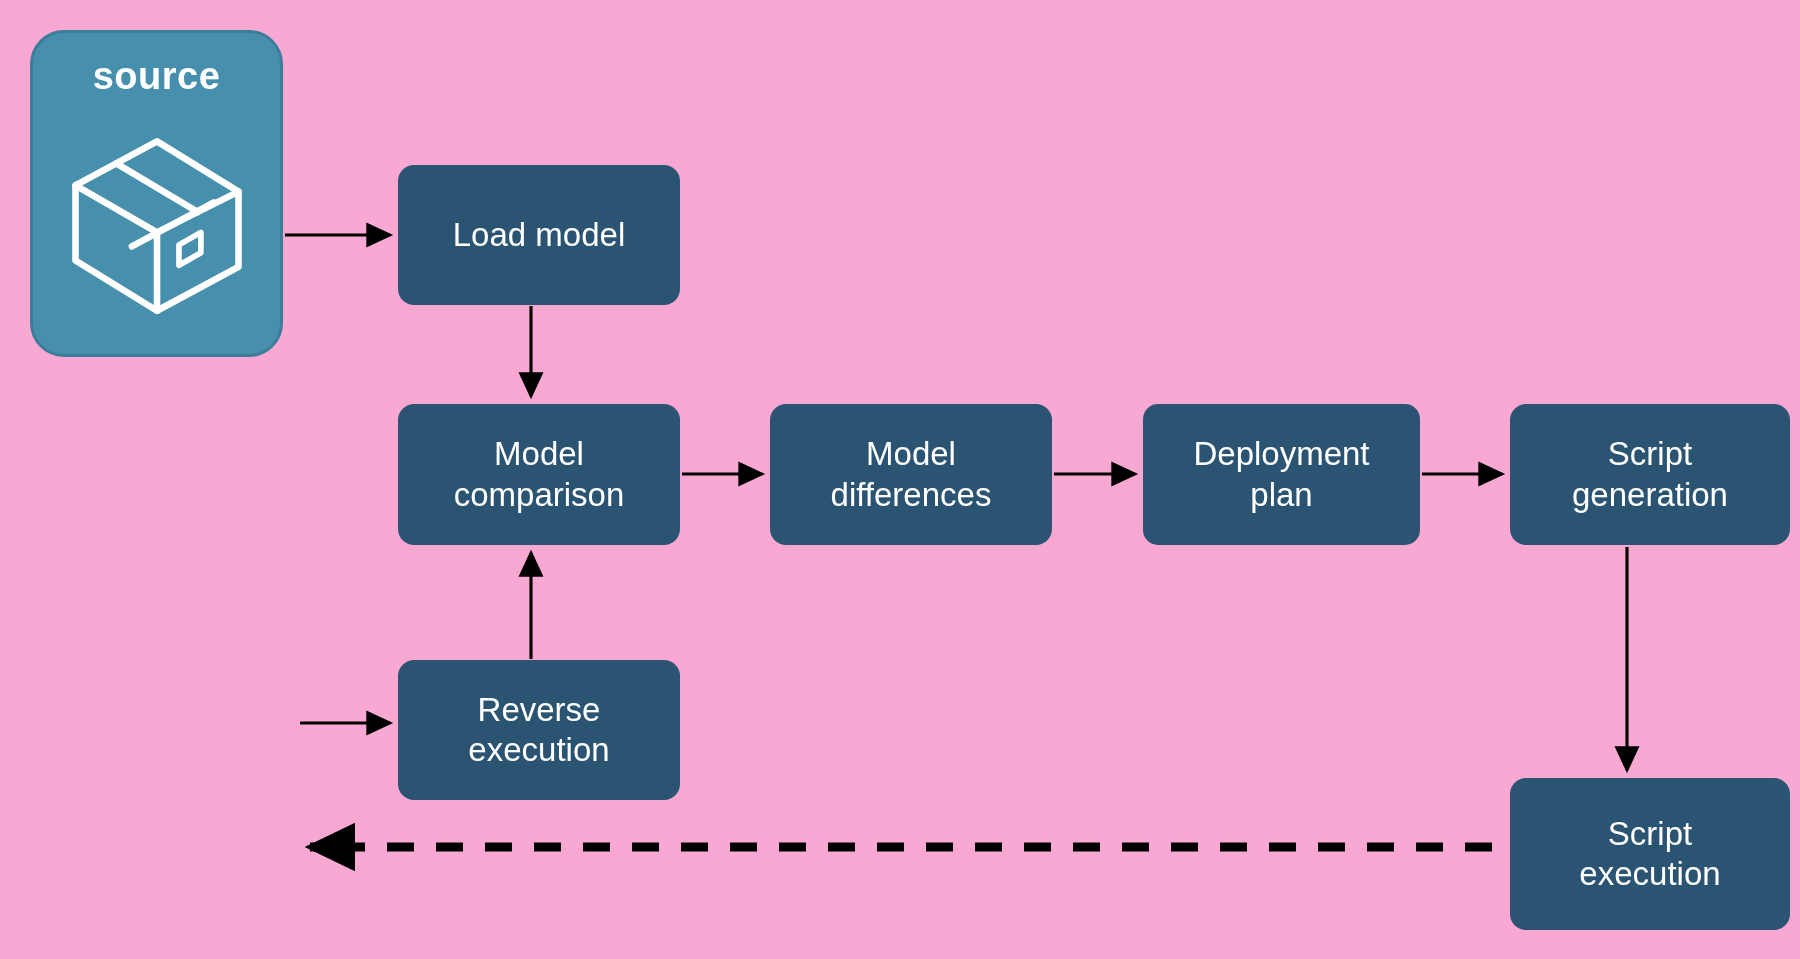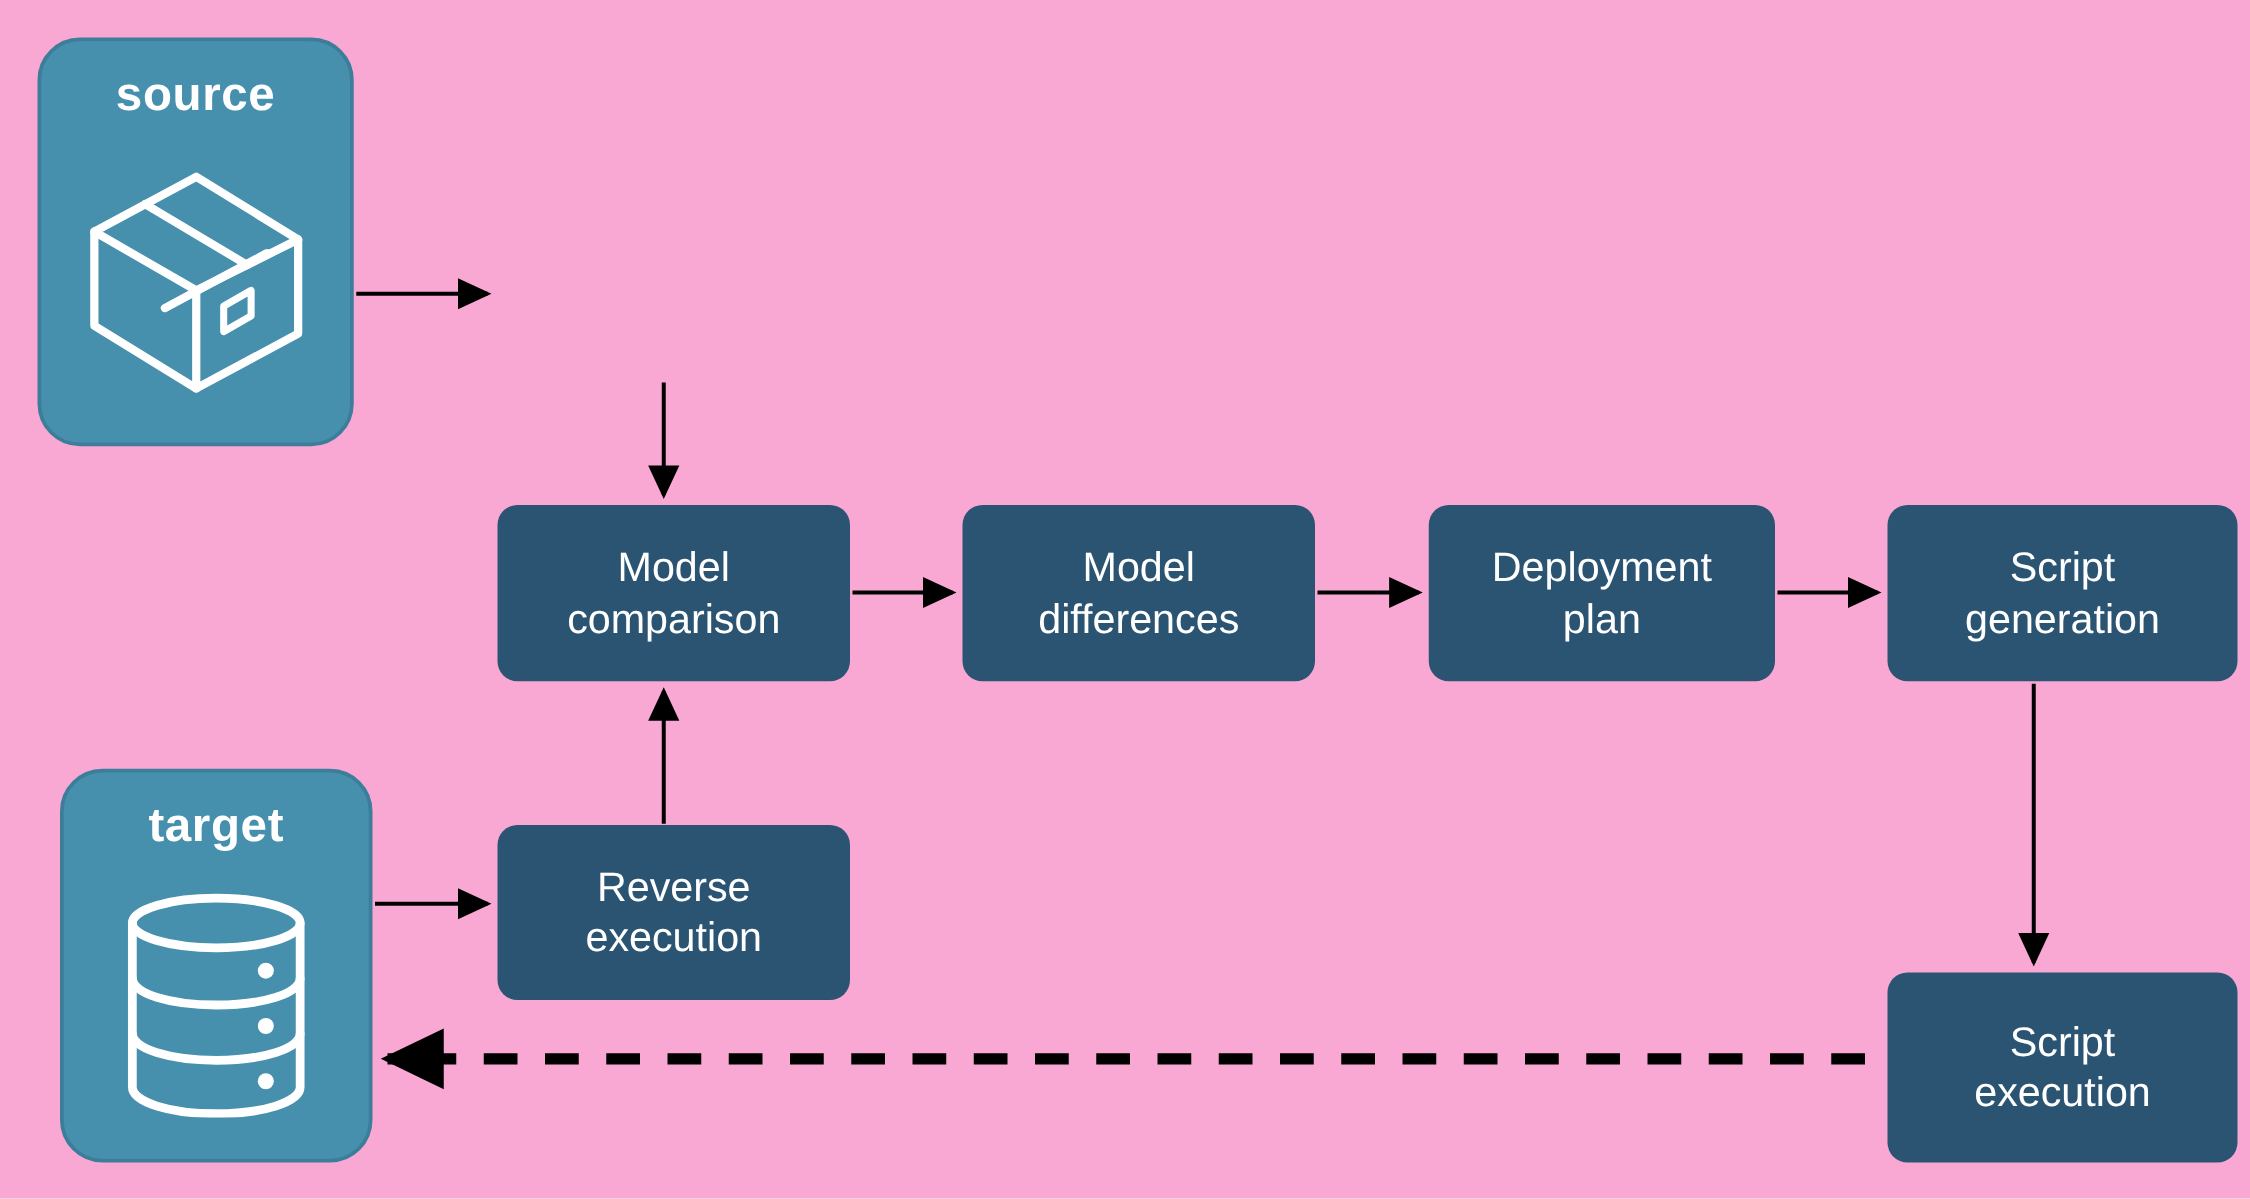--- a/index.html
+++ b/index.html
@@ -114,51 +114,36 @@
         <path d="M 60 64 L 60 114"></path>
 
         <path d="M 34 20 L 86 51"></path>
         <path d="M 44 73 L 96 45"></path>
 
         <path d="M 74 72 L 88 64 L 88 77 L 74 85 Z" stroke-width="3.6"></path>
       </svg>
     </div>
   </div>
 
-  <div class="endpoint-node" style="left:48px; top:615px; width:250px; height:315px;">
-    <div class="endpoint-title">target</div>
-    <div class="endpoint-icon">
-      <svg width="160" height="180" viewBox="0 0 104 118" fill="none" stroke="#ffffff" stroke-width="4.6" stroke-linejoin="round" stroke-linecap="round">
 
-        <path d="M 8 16 L 8 102 C 8 110 27.7 116 52 116 C 76.3 116 96 110 96 102 L 96 16"></path>
-
-        <ellipse cx="52" cy="16" rx="44" ry="13"></ellipse>
-
-        <path d="M 8 45 C 8 53 27.7 59 52 59 C 76.3 59 96 53 96 45"></path>
-        <path d="M 8 74 C 8 82 27.7 88 52 88 C 76.3 88 96 82 96 74"></path>
-
-        <circle cx="78" cy="41" r="4.2" fill="#ffffff" stroke="none"></circle>
-        <circle cx="78" cy="70" r="4.2" fill="#ffffff" stroke="none"></circle>
-        <circle cx="78" cy="99" r="4.2" fill="#ffffff" stroke="none"></circle>
-      </svg>
-    </div>
+  <div class="process-node" style="left:398px; top:165px; width:282px; height:140px;">
+    <span class="process-label">Load model</span>
   </div>
-
 
   <div class="process-node" style="left:398px; top:404px; width:282px; height:141px;">
     <span class="process-label">Model
 comparison</span>
   </div>
 
   <div class="process-node" style="left:770px; top:404px; width:282px; height:141px;">
     <span class="process-label">Model
 differences</span>
   </div>
 
-  <div class="process-node" style="left:1143px; top:404px; width:277px; height:141px;">
+  <div class="process-node" style="left:1143px; top:404px; width:277px; height:141px;border-radius:15px;">
     <span class="process-label">Deployment
 plan</span>
   </div>
 
   <div class="process-node" style="left:1510px; top:404px; width:280px; height:141px;">
     <span class="process-label">Script
 generation</span>
   </div>
 
   <div class="process-node" style="left:398px; top:660px; width:282px; height:140px;">

